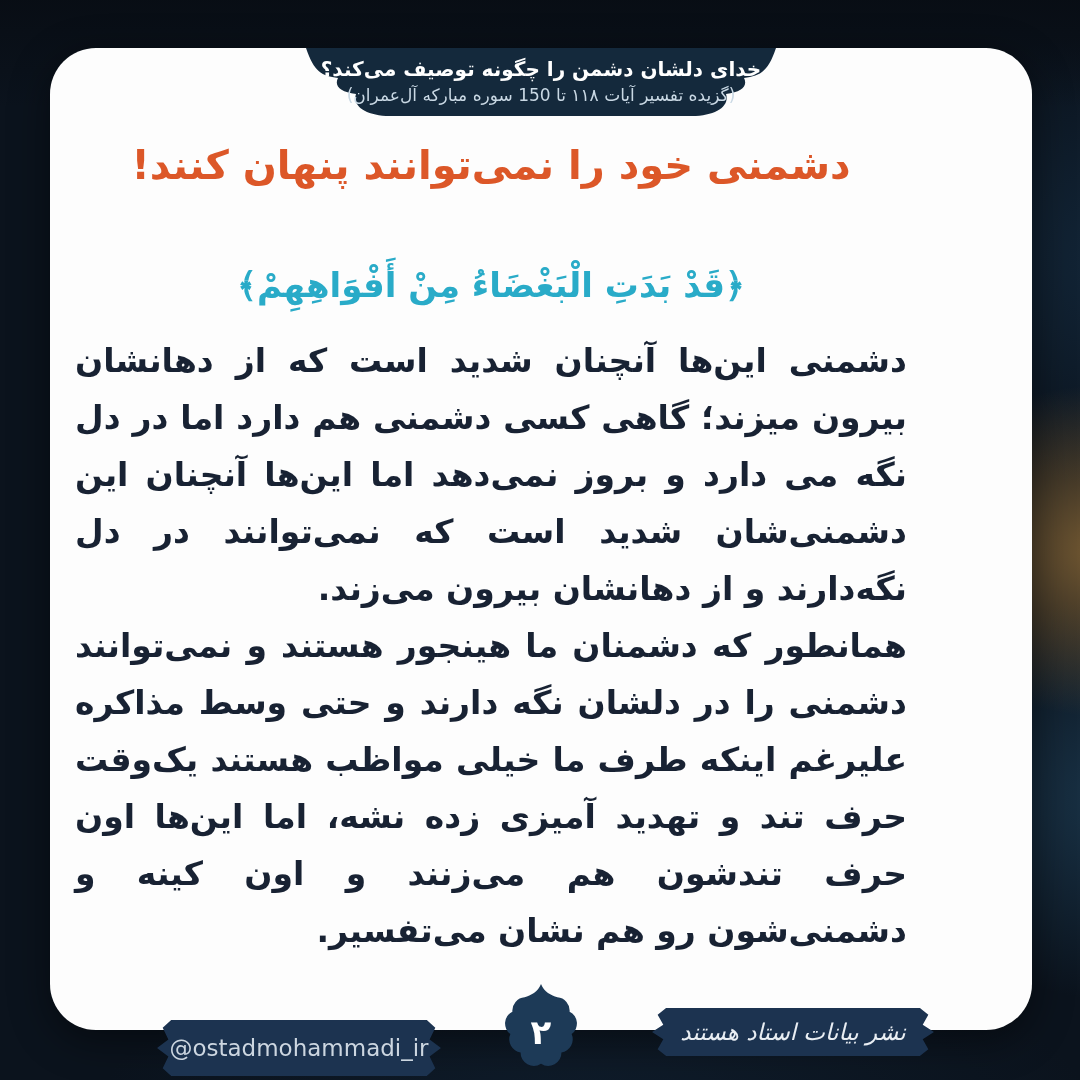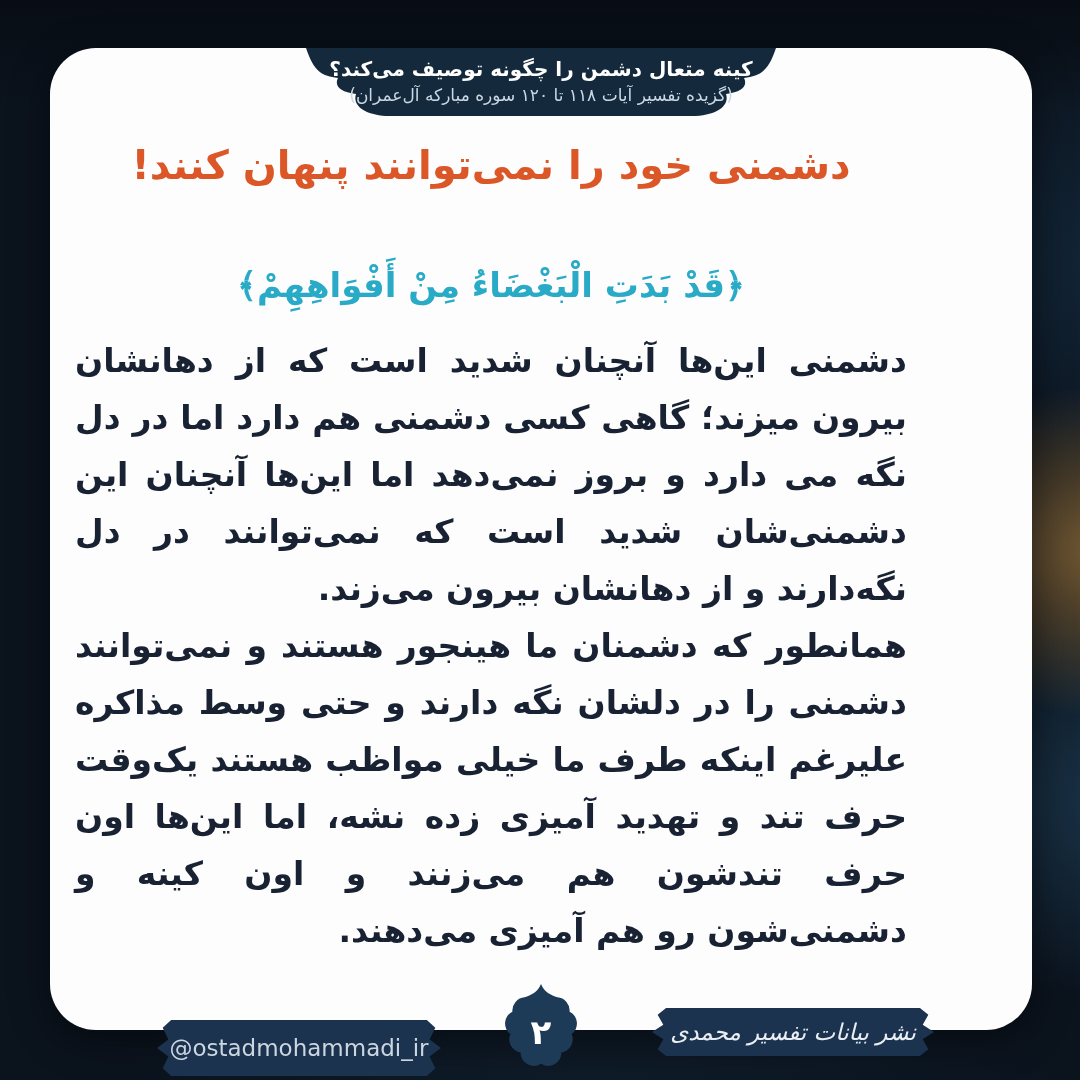--- a/index.html
+++ b/index.html
@@ -90,31 +90,31 @@
         C8,24 16,28 32,30
         C28,38 34,44 50,46
         C46,58 60,68 84,68
         L386,68
         C410,68 424,58 420,46
         C436,44 442,38 438,30
         C454,28 462,24 470,0
         Z"></path>
     </svg>
     <div class="banner-text">
-      <div class="banner-title">کینه متعال دشمن را چگونه توصیف می‌کند؟</div>
-      <div class="banner-subtitle">(گزیده تفسیر آیات ۱۱۸ تا ۱۲۰ سوره مبارکه آل‌عمران)</div>
+      <div class="banner-title">خدای دلشان دشمن را چگونه توصیف می‌کند؟</div>
+      <div class="banner-subtitle">(گزیده تفسیر آیات ۱۱۸ تا 150 سوره مبارکه آل‌عمران)</div>
     </div>
   </div>
 
   <div class="heading">دشمنی خود را نمی‌توانند پنهان کنند!</div>
   <div class="verse">﴿قَدْ بَدَتِ الْبَغْضَاءُ مِنْ أَفْوَاهِهِمْ﴾</div>
 
   <div class="body-text">
     <p>دشمنی این‌ها آنچنان شدید است که از دهانشان بیرون میزند؛ گاهی کسی دشمنی هم دارد اما در دل نگه می دارد و بروز نمی‌دهد اما این‌ها آنچنان این دشمنی‌شان شدید است که نمی‌توانند در دل نگه‌دارند و از دهانشان بیرون می‌زند.</p>
-    <p>همانطور که دشمنان ما هینجور هستند و نمی‌توانند دشمنی را در دلشان نگه دارند و حتی وسط مذاکره علیرغم اینکه طرف ما خیلی مواظب هستند یک‌وقت حرف تند و تهدید آمیزی زده نشه، اما این‌ها اون حرف تندشون هم می‌زنند و اون کینه و دشمنی‌شون رو هم آمیزی می‌دهند.</p>
+    <p>همانطور که دشمنان ما هینجور هستند و نمی‌توانند دشمنی را در دلشان نگه دارند و حتی وسط مذاکره علیرغم اینکه طرف ما خیلی مواظب هستند یک‌وقت حرف تند و تهدید آمیزی زده نشه، اما این‌ها اون حرف تندشون هم می‌زنند و اون کینه و دشمنی‌شون رو هم نشان می‌تفسیر.</p>
   </div>
 
   <div class="pill handle-pill">
     <span class="handle-text">@ostadmohammadi_ir</span>
   </div>
 
   <div class="page-badge">
     <svg viewBox="0 0 68 92">
       <path fill="#1d3a57" d="M34,2
         C37,10 44,13 50,15
@@ -125,16 +125,16 @@
         A13,13 0 0 1 14,69
         A13,13 0 0 1 4,51
         A13,13 0 0 1 6,29
         A13,13 0 0 1 18,15
         C24,13 31,10 34,2 Z"></path>
     </svg>
     <div class="page-number">۲</div>
   </div>
 
   <div class="pill signature-pill">
-    <span class="signature-text">نشر بیانات تفسیر محمدی</span>
+    <span class="signature-text">نشر بیانات استاد هستند</span>
   </div>
 
 </div>
 
 </body></html>

